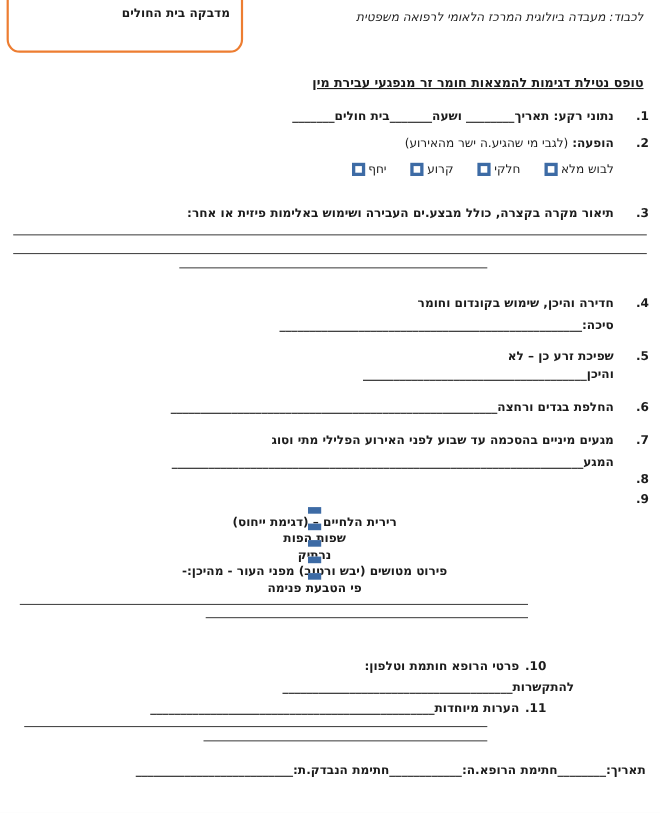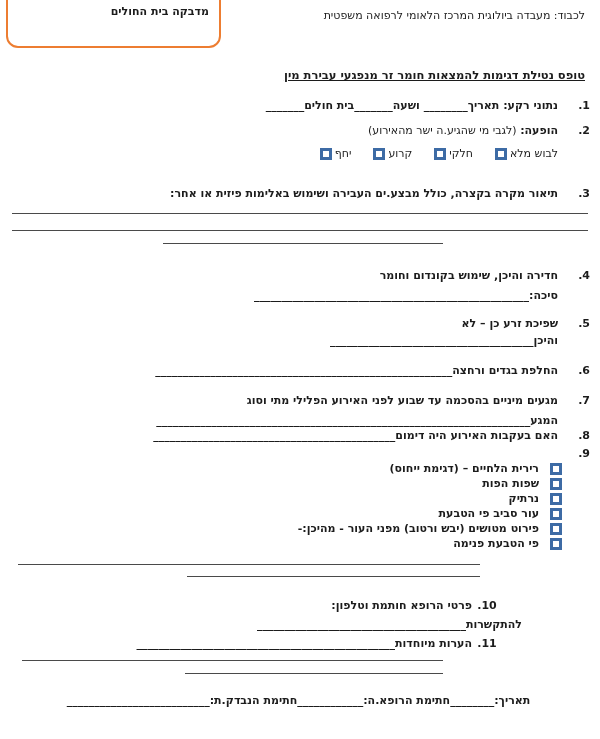--- a/index.html
+++ b/index.html
@@ -3,43 +3,43 @@
 <meta charset="utf-8">
 <style>
   html,body{margin:0;padding:0;background:#e8e8e8;}
   .page{
     position:relative;width:600px;height:739px;margin:0 auto;background:#ffffff;
     overflow:hidden;direction:rtl;text-align:right;
     font-family:"DejaVu Sans",sans-serif;font-size:11px;font-weight:bold;
     color:var(--ink,#1c1c1c);line-height:15px;
   }
   .normal{font-weight:normal;}
-  .addressee{position:absolute;top:8px;right:15px;font-weight:normal;}
+  .addressee{position:absolute;top:8px;right:15px;font-weight:normal;font-style:italic;}
   .sticker-box{
     position:absolute;top:-14px;left:6px;width:215px;height:62px;
     border:2px solid var(--orange,#ED7D31);border-radius:12px;background:#fff;
     box-sizing:border-box;padding:16px 10px 0 0;
   }
   .title{position:absolute;top:68px;right:15px;font-size:11.5px;text-decoration:underline;margin-left:32px;}
   .blk{position:absolute;right:10px;left:10px;}
   .item{display:flex;align-items:baseline;}
   .num{flex:0 0 32px;}
   .num10{flex:0 0 30px;text-align:center;}
   .indent10{margin-right:88px;}
   .cont{margin-right:32px;} 
   .cont10{margin-right:68px;}
   .rule{height:0;border-bottom:1px solid #4a4a4a;}
   .options{display:flex;gap:22px;margin-right:32px;margin-top:8px;}
   .opt{display:flex;flex-direction:row;align-items:center;gap:3px;}
   .checkbox{
     width:6px;height:6px;background:#fff;
     border:3px solid var(--cb-blue,#3d6ba5);
   }
-  .swab-row{display:flex;align-items:center;gap:11px;margin-right:28px;height:15px;}
-  .sig{white-space:nowrap;text-align:center;}
+  .swab-row{display:flex;align-items:center;gap:0;margin-right:28px;height:15px;flex-direction:column;}
+  .sig{white-space:nowrap;}
 </style>
 </head>
 <body>
 
 <div class="page">
 
   <div class="addressee">לכבוד: מעבדה ביולוגית המרכז הלאומי לרפואה משפטית</div>
 
   <div class="sticker-box">
     <span>מדבקה בית החולים</span>
@@ -116,43 +116,38 @@
     <div class="item">
       <span class="num">7.</span>
       <span>מגעים מיניים בהסכמה עד שבוע לפני האירוע הפלילי מתי וסוג</span>
     </div>
     <div class="cont" style="margin-top:5px">המגע____________________________________________________________________</div>
   </div>
 
   <div class="blk" style="top:428px">
     <div class="item">
       <span class="num">8.</span>
-      <span>האם בעקבות האירוע היה דימום____________________________________________</span>
     </div>
   </div>
 
   <div class="blk" style="top:446px">
     <div class="item">
       <span class="num">9.</span>
     </div>
     <div class="swab-row">
       <span class="checkbox"></span>
       <span>רירית הלחיים – (דגימת ייחוס)</span>
     </div>
     <div class="swab-row">
       <span class="checkbox"></span>
       <span>שפות הפות</span>
     </div>
     <div class="swab-row">
       <span class="checkbox"></span>
       <span>נרתיק</span>
-    </div>
-    <div class="swab-row">
-      <span class="checkbox"></span>
-      <span>עור סביב פי הטבעת</span>
     </div>
     <div class="swab-row">
       <span class="checkbox"></span>
       <span>פירוט מטושים (יבש ורטוב) מפני העור - מהיכן:-</span>
     </div>
     <div class="swab-row">
       <span class="checkbox"></span>
       <span>פי הטבעת פנימה</span>
     </div>
     <div class="rule" style="margin-top:13px;margin-right:110px;width:462px"></div>

